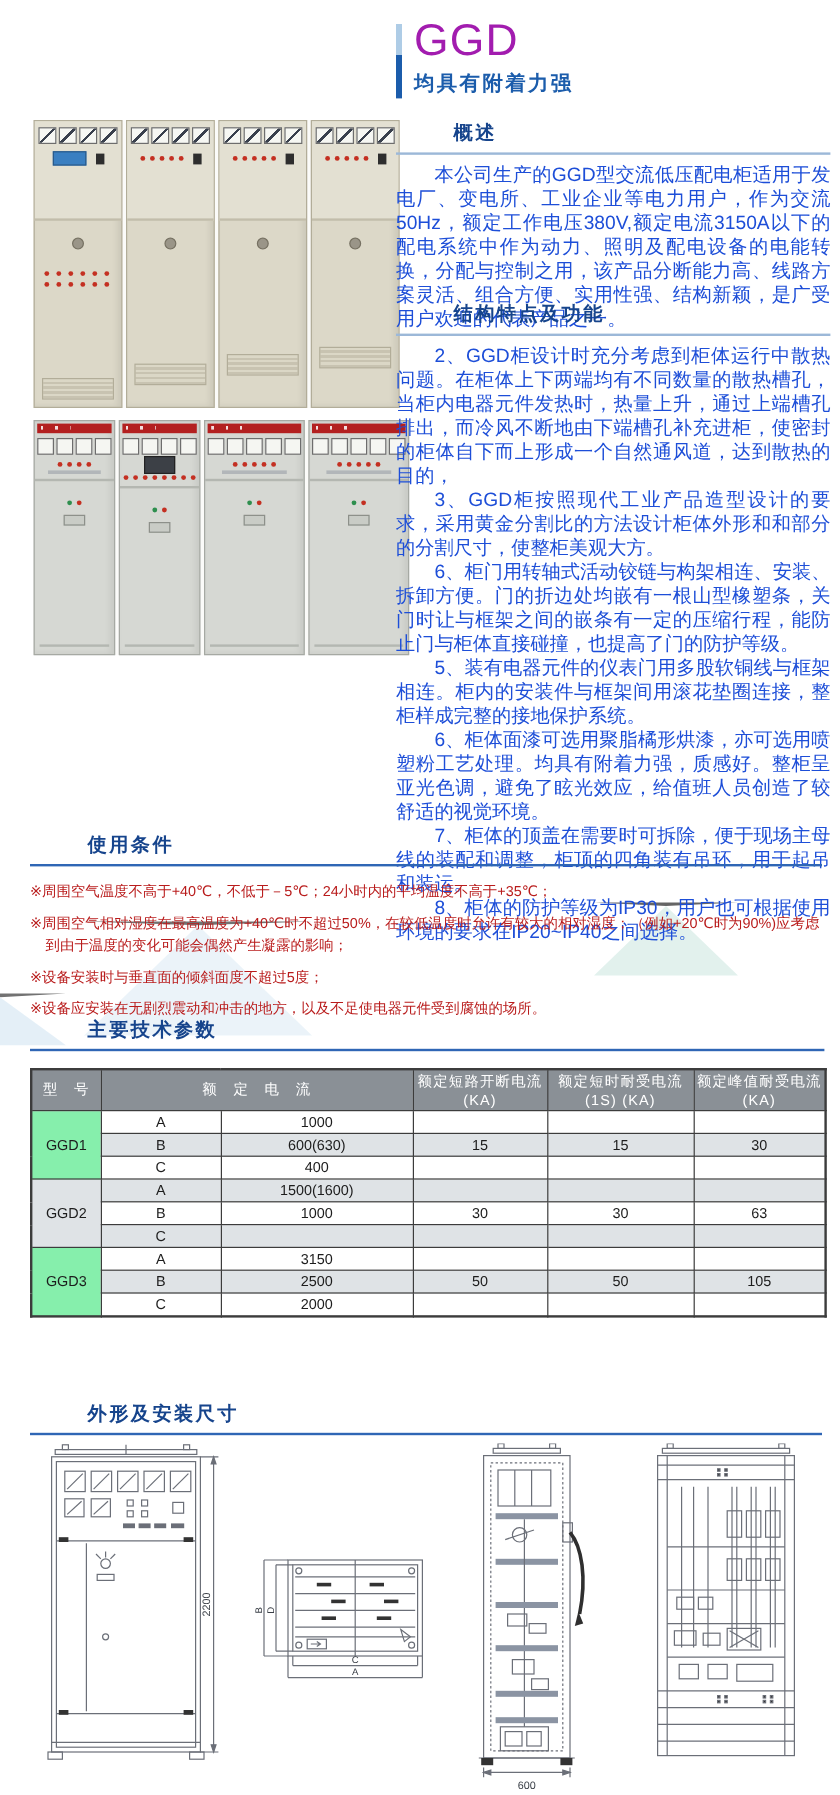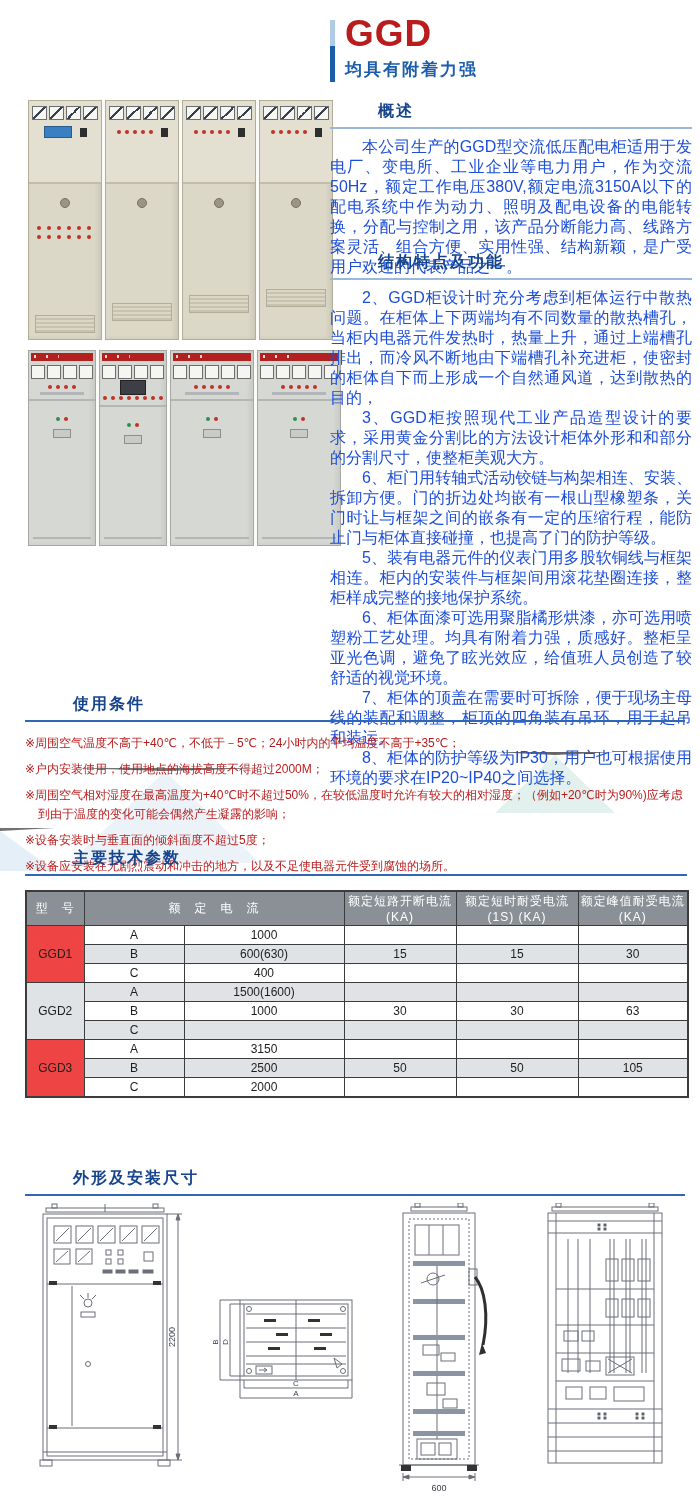--- a/index.html
+++ b/index.html
@@ -8,21 +8,21 @@
 
   
   .wm{position:absolute;width:0;height:0;border-style:solid;}
   .wm1{left:70px;top:768px;border-left:95px solid transparent;border-right:95px solid transparent;border-bottom:92px solid #dcebf5;opacity:.55;}
   .wm2{left:495px;top:752px;border-left:60px solid transparent;border-right:60px solid transparent;border-bottom:58px solid #cfe8e2;opacity:.6;}
   .wm3{left:0px;top:828px;border-left:0 solid transparent;border-right:55px solid transparent;border-bottom:40px solid #cfe3f2;opacity:.55;}
 
   
   .brand{position:absolute;left:330px;top:14px;z-index:2;}
   .brand-bar{position:absolute;left:0;top:6px;width:5px;height:62px;background:linear-gradient(to bottom,#aecce6 0 42%,#1b5cab 42% 100%);}
-  .brand-code{margin:0 0 0 15px;font-size:37px;line-height:40px;font-weight:bold;color:#b91c1c;letter-spacing:1px;}
+  .brand-code{margin:0 0 0 15px;font-size:37px;line-height:40px;font-weight:normal;color:#a21caf;letter-spacing:1px;}
   .brand-name{margin:4px 0 0 15px;font-size:17px;font-weight:bold;color:#1b5cab;letter-spacing:2px;}
 
   
   .sec{position:absolute;z-index:2;}
   .sec-h{margin:0;font-size:16px;font-weight:bold;color:#16448c;letter-spacing:2px;padding-bottom:5px;padding-left:48px;}
   .u-light{border-bottom:2px solid #9cb8d8;}
   .u-strong{border-bottom:2px solid #2f66b5;}
 
   .para{margin:8px 0 0;font-size:16px;line-height:20px;color:#1d4ed8;text-indent:2em;text-align:justify;}
   .feat .para{margin-top:0;}
@@ -61,21 +61,21 @@
   .ind .g{background:#2e8f4e;} .ind .r{background:#c43022;}
   .sw{position:absolute;left:50%;top:28px;transform:translateX(-50%);width:16px;height:7px;background:#c9ccc6;border:1px solid #8d908a;}
   .bline{position:absolute;left:4px;right:4px;bottom:6px;height:2px;background:#b4b7b1;}
   .disp{width:24px;height:13px;background:#3c4046;border:1px solid #222;}
 
   
   .spec-table{border-collapse:collapse;margin-top:14px;font-size:12px;color:#1d1d1d;table-layout:fixed;width:662px;border:2px solid #3c3c3c;}
   .spec-table th{background:#8a9096;color:#fff;font-weight:normal;height:27px;border:1px solid #3c3c3c;letter-spacing:1px;}
   .spec-table td{height:18px;text-align:center;border:1px solid #3c3c3c;padding:0 2px;background:#fff;}
   .spec-table tbody tr.shade td{background:#dfe3e6;}
-  .spec-table td.model{background:#ef4444;}
+  .spec-table td.model{background:#86efac;}
 
   
   .dwg{position:absolute;z-index:2;}
   .dwg svg text{font-family:"Liberation Sans","DejaVu Sans",sans-serif;}
 </style>
 </head>
 <body>
 
 <div class="page">
 
@@ -319,21 +319,20 @@
     <p class="para">6、柜门用转轴式活动铰链与构架相连、安装、拆卸方便。门的折边处均嵌有一根山型橡塑条，关门时让与框架之间的嵌条有一定的压缩行程，能防止门与柜体直接碰撞，也提高了门的防护等级。</p>
     <p class="para">5、装有电器元件的仪表门用多股软铜线与框架相连。柜内的安装件与框架间用滚花垫圈连接，整柜样成完整的接地保护系统。</p>
     <p class="para">6、柜体面漆可选用聚脂橘形烘漆，亦可选用喷塑粉工艺处理。均具有附着力强，质感好。整柜呈亚光色调，避免了眩光效应，给值班人员创造了较舒适的视觉环境。</p>
     <p class="para">7、柜体的顶盖在需要时可拆除，便于现场主母线的装配和调整，柜顶的四角装有吊环，用于起吊和装运。</p>
     <p class="para">8、柜体的防护等级为IP30，用户也可根据使用环境的要求在IP20~IP40之间选择。</p>
   </div>
 
   <div class="sec" style="left:25px;top:694px;width:660px;">
     <h2 class="sec-h u-strong" style="margin-bottom:12px;">使用条件</h2>
     <p class="cond">※周围空气温度不高于+40℃，不低于－5℃；24小时内的平均温度不高于+35℃；</p>
-    <p class="cond">※户内安装使用，使用地点的海拔高度不得超过2000M；</p>
     <p class="cond">※周围空气相对湿度在最高温度为+40℃时不超过50%，在较低温度时允许有较大的相对湿度；（例如+20℃时为90%)应考虑到由于温度的变化可能会偶然产生凝露的影响；</p>
     <p class="cond">※设备安装时与垂直面的倾斜面度不超过5度；</p>
     <p class="cond">※设备应安装在无剧烈震动和冲击的地方，以及不足使电器元件受到腐蚀的场所。</p>
   </div>
 
   <div class="sec" style="left:25px;top:848px;width:662px;">
     <h2 class="sec-h u-strong">主要技术参数</h2>
     <table class="spec-table">
       <colgroup>
           <col style="width:58px">

